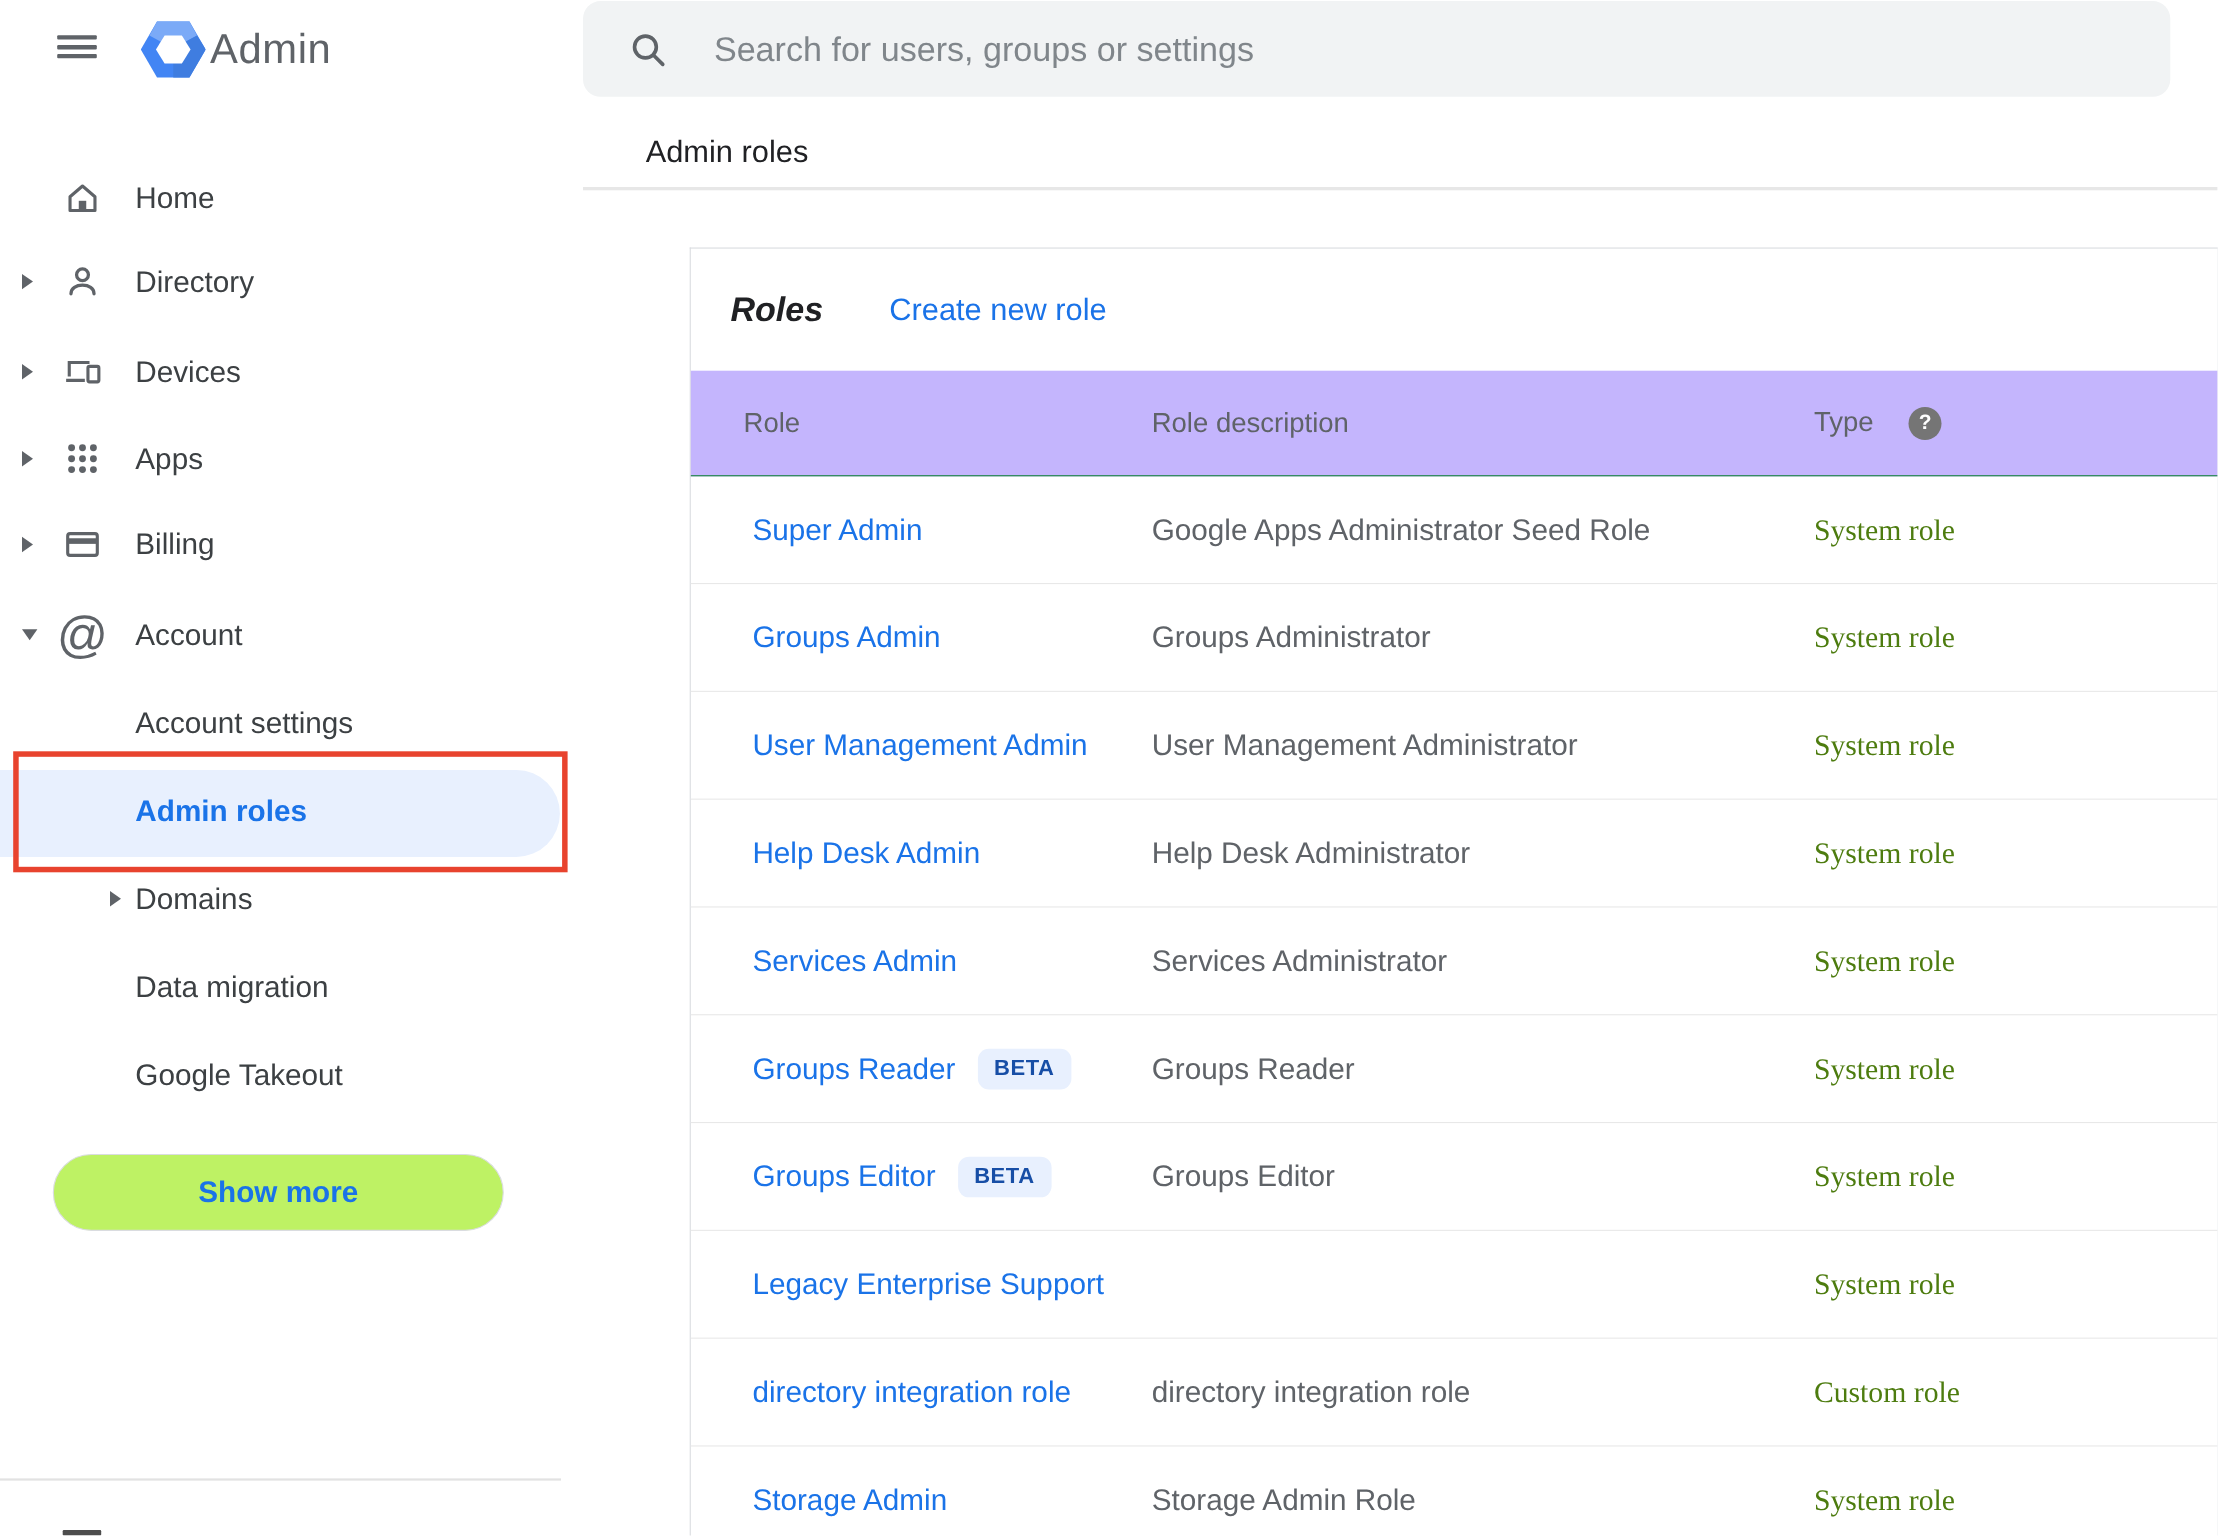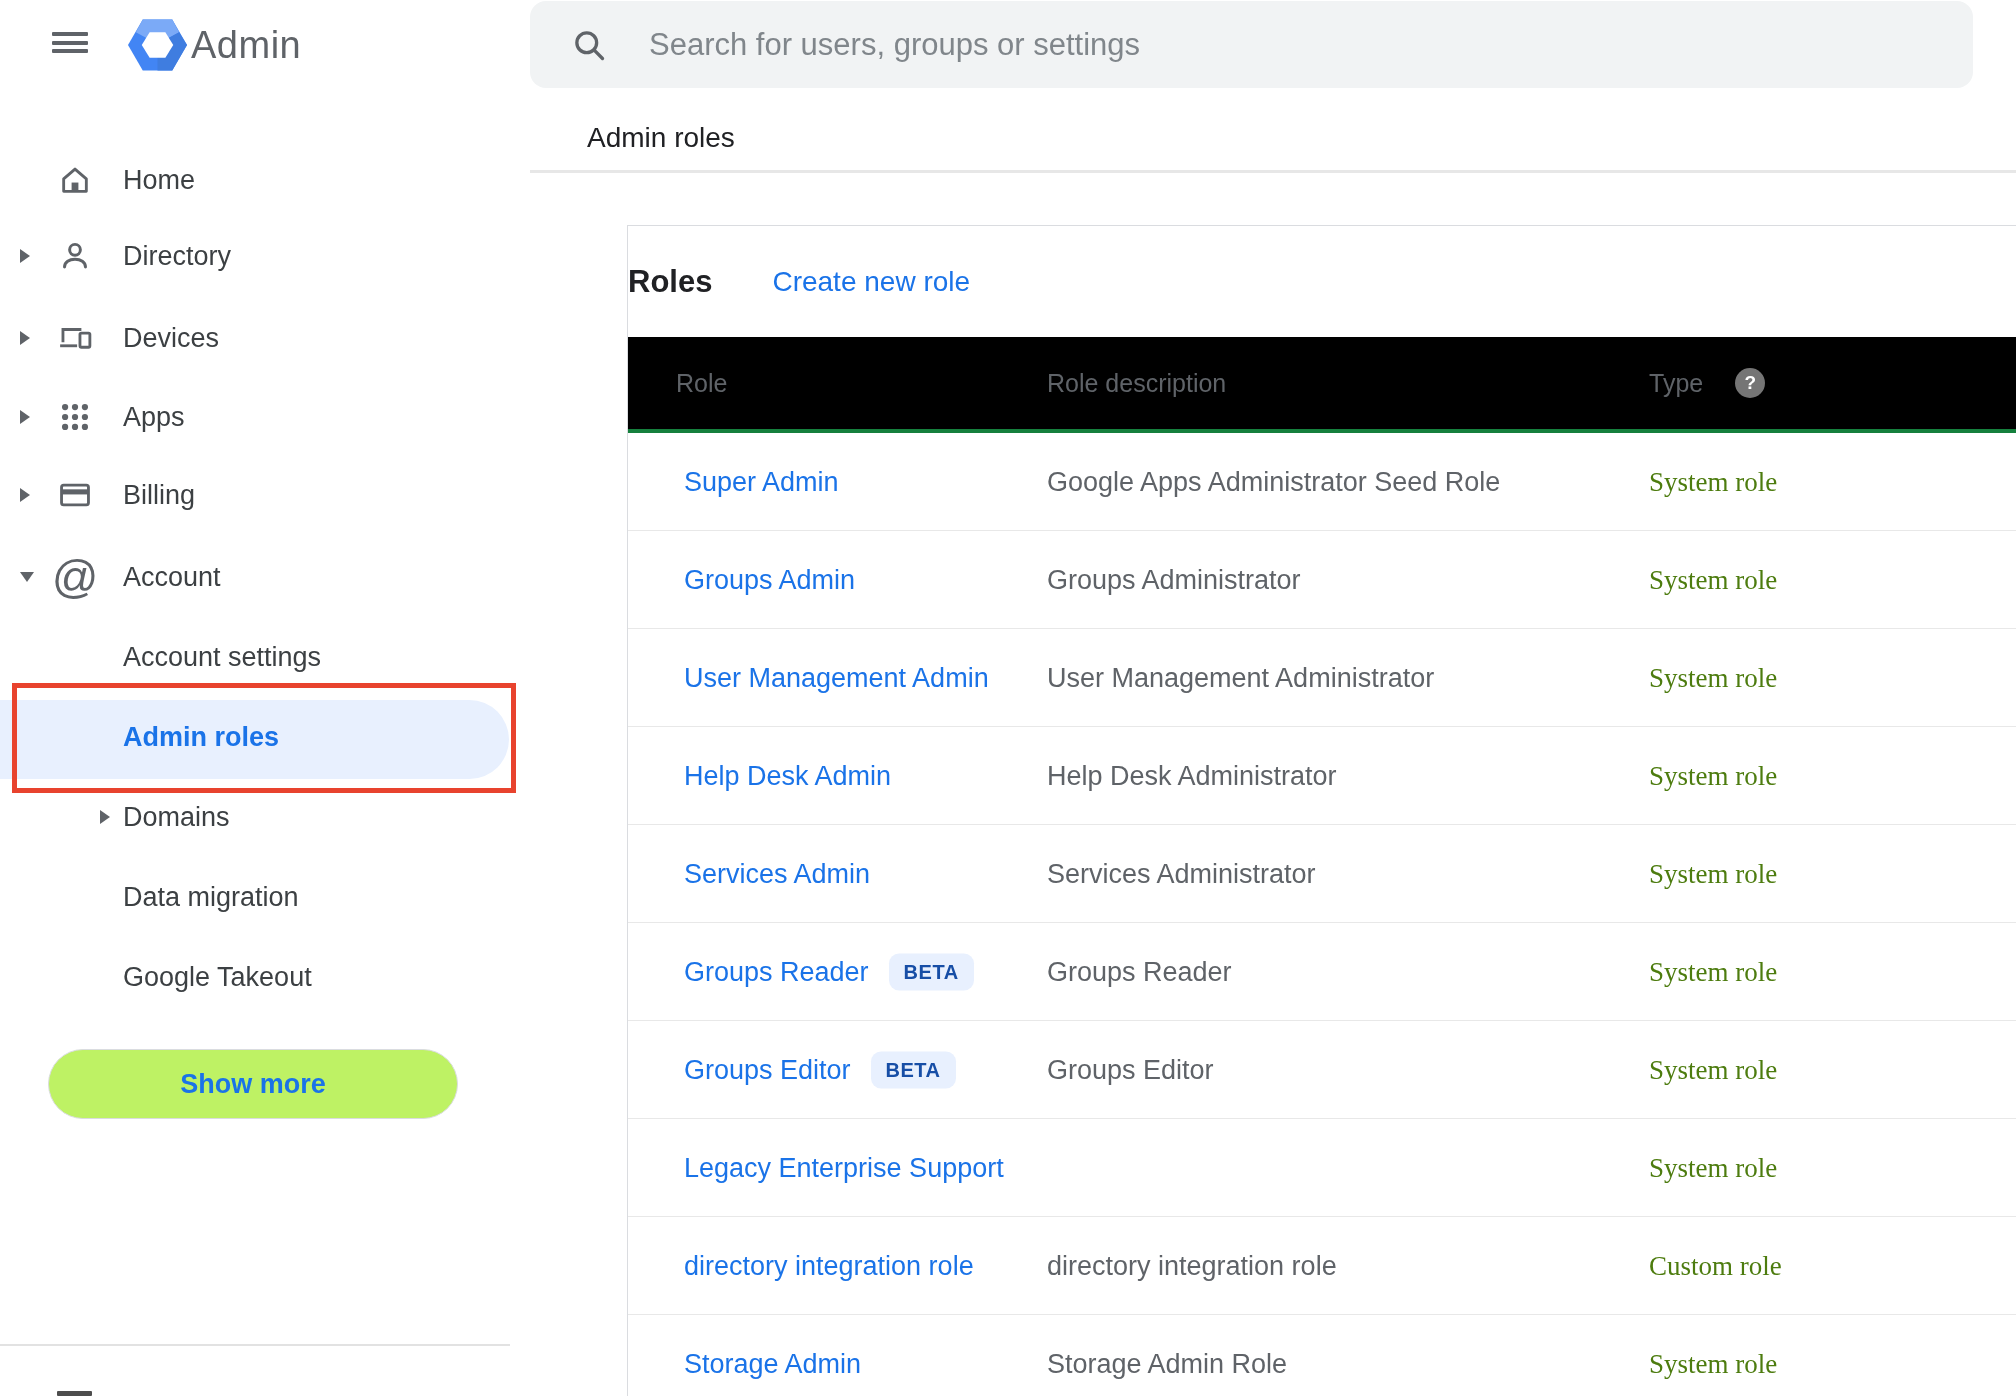--- a/index.html
+++ b/index.html
@@ -54,24 +54,24 @@
     font-family:"Liberation Sans", sans-serif; font-size:31px; color:#3c4043; }
   .search-input::placeholder { color:#80868b; opacity:1; }
 
   .breadcrumb { position:absolute; left:57px; top:122px; font-size:28px; color:#202124; }
   .top-divider { position:absolute; left:0; top:170px; width:1486px; height:3px; background:#e7e7e7; }
 
   
   .roles-card { position:absolute; left:97px; top:225px; width:1390px; height:1200px;
     border:1px solid #dadce0; border-bottom:none; background:#fff; }
   .card-header { position:relative; height:111px; display:flex; align-items:center; }
-  .card-title { font-size:31px; font-weight:bold; color:#202124; }
+  .card-title { margin-left:36px; font-size:31px; font-weight:bold; color:#202124;font-style:italic; }
   .create-link { margin-left:60px; font-size:28px; color:#1a73e8; cursor:pointer; text-decoration:none; }
 
-  .table-header { position:relative; height:96px; background:#000000; border-bottom:4px solid #15803d; }
+  .table-header { position:relative; height:96px; background:#c4b5fd; border-bottom:1px solid #15803d; }
   .th { position:absolute; top:50%; transform:translateY(-50%); font-size:25px; color:#5f6368; }
   .col-role { left:48px; } .col-desc { left:419px; }
   .th-type-wrap { position:absolute; left:1021px; top:0; height:100%; display:flex; align-items:center;justify-content:center; }
   .th-type-wrap .th-label { font-size:25px; color:#5f6368; }
   .help-icon { margin-left:32px; width:30px; height:30px; border-radius:50%; background:#757575;
     display:flex; align-items:center; justify-content:center; cursor:pointer; }
   .help-icon span { color:#fff; font-size:19px; font-weight:bold; }
 
   .role-row { position:relative; height:98px; border-bottom:1px solid #e8e8e8; }
   .cell { position:absolute; top:50%; transform:translateY(-50%); font-size:27px; white-space:nowrap; }

